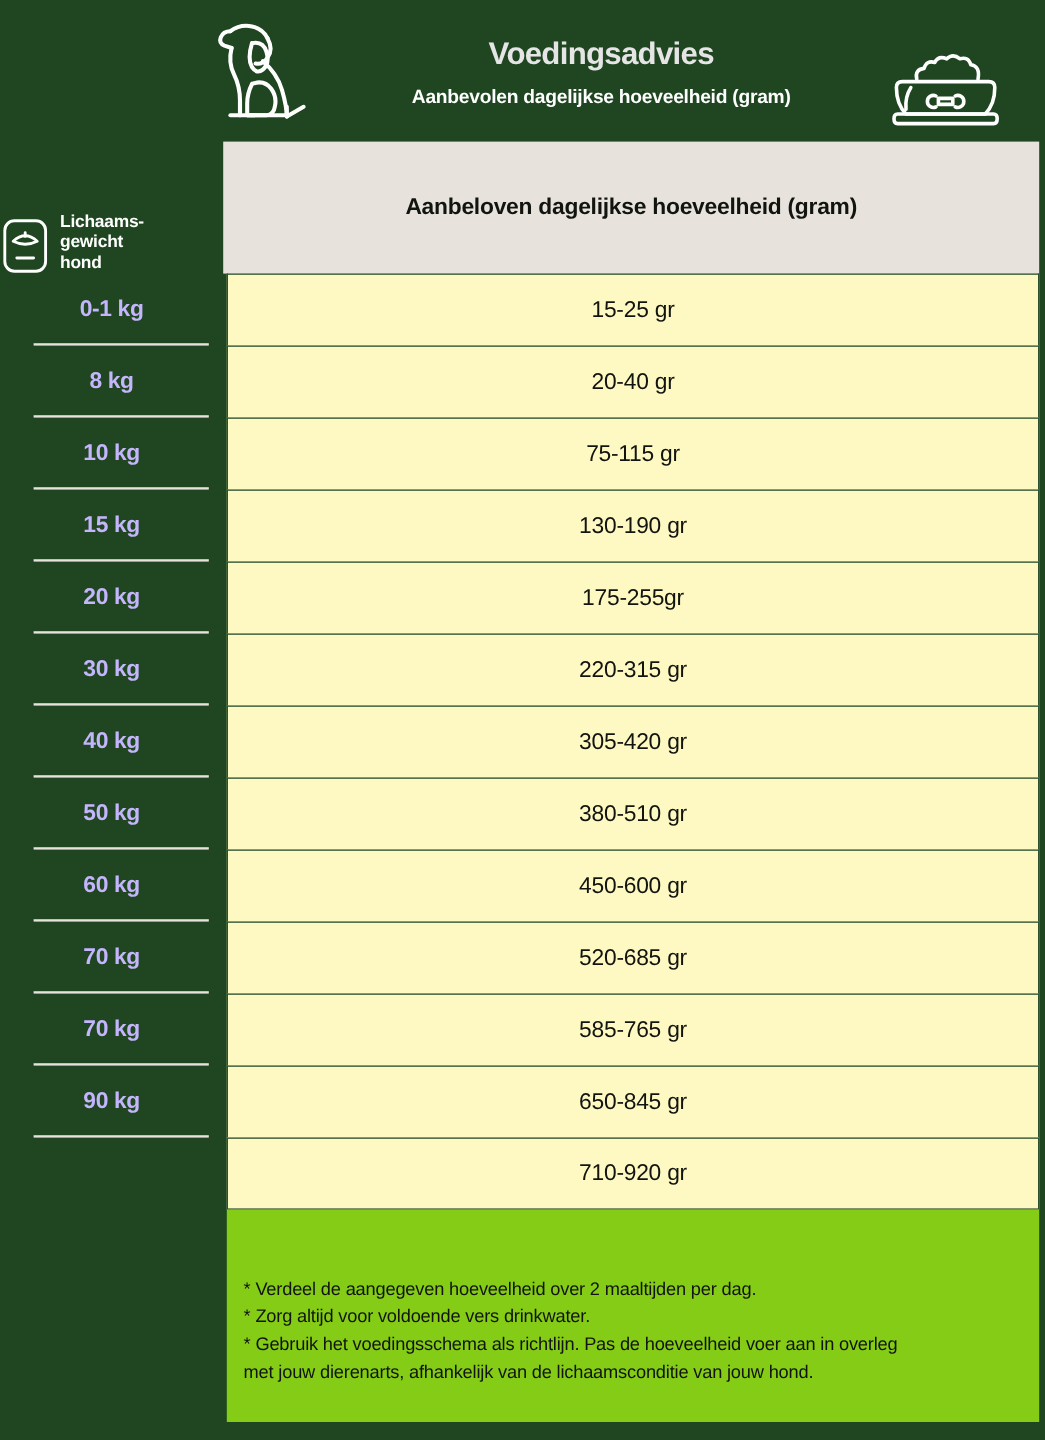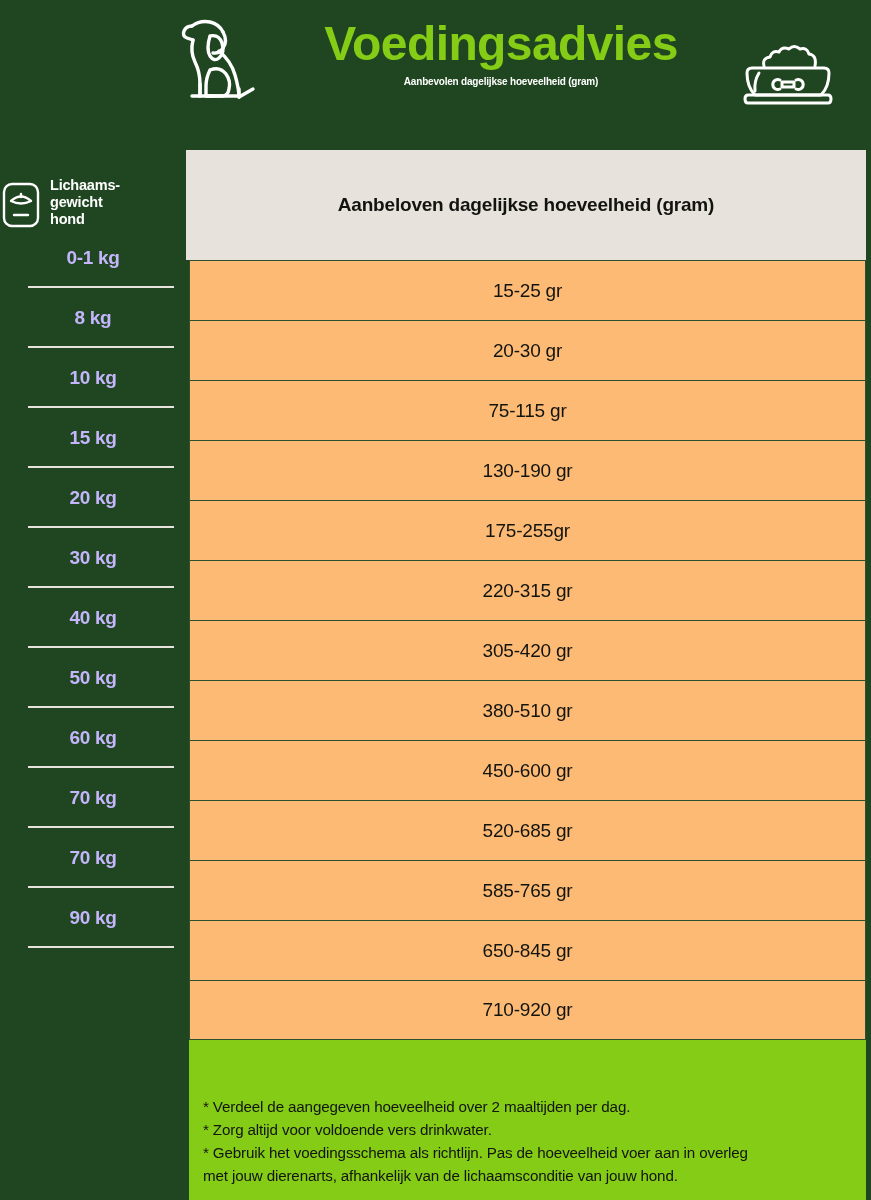--- a/index.html
+++ b/index.html
@@ -45,30 +45,30 @@
     height: 64px;
   }
   .title-block {
     position: absolute;
     left: 286px;
     top: 22px;
     width: 430px;
     text-align: center;
   }
   .title {
-    color: #84cc16;
-    font-size: 48px;
+    color: #e5e5e5;
+    font-size: 26px;
     font-weight: 700;
     letter-spacing: -0.6px;
     line-height: 44px;
     white-space: nowrap;
   }
   .subtitle {
     color: #ffffff;
-    font-size: 10px;
+    font-size: 16px;
     font-weight: 700;
     letter-spacing: -0.2px;
     line-height: 20px;
     margin-top: 6px;
     white-space: nowrap;
   }
 
   
   .left-col {
     position: absolute;
@@ -128,21 +128,20 @@
     height: 0;
   }
 
   
   .right-panel {
     position: absolute;
     left: 186px;
     top: 118px;
     width: 680px;
     height: 860px;
-    margin-top: 32px;
   }
   .panel-head {
     position: absolute;
     left: 0; top: 0;
     width: 680px;
     height: 110px;
     background: #e7e3dc;
     display: flex;
     align-items: center;
     justify-content: center;
@@ -156,21 +155,21 @@
   .amount-rows {
     position: absolute;
     left: 3px;
     top: 110px;
     width: 677px;
   }
   .amount-row {
     position: relative;
     height: 60px;
     box-sizing: border-box;
-    background: #fdba74;
+    background: #fef9c3;
     border: 1.6px solid #2b5130;
     border-bottom: none;
     display: flex;
     align-items: center;
     justify-content: center;
   }
   .amount-row:last-child {
     border-bottom: 1.6px solid #2b5130;
   }
   .amount-row-label {
@@ -300,21 +299,21 @@
 
     <div class="panel-head">
       <span class="panel-head-label">Aanbeloven dagelijkse hoeveelheid (gram)</span>
     </div>
 
     <div class="amount-rows" id="amount-rows">
         <div class="amount-row">
           <span class="amount-row-label">15-25 gr</span>
         </div>
         <div class="amount-row">
-          <span class="amount-row-label">20-30 gr</span>
+          <span class="amount-row-label">20-40 gr</span>
         </div>
         <div class="amount-row">
           <span class="amount-row-label">75-115 gr</span>
         </div>
         <div class="amount-row">
           <span class="amount-row-label">130-190 gr</span>
         </div>
         <div class="amount-row">
           <span class="amount-row-label">175-255gr</span>
         </div>

